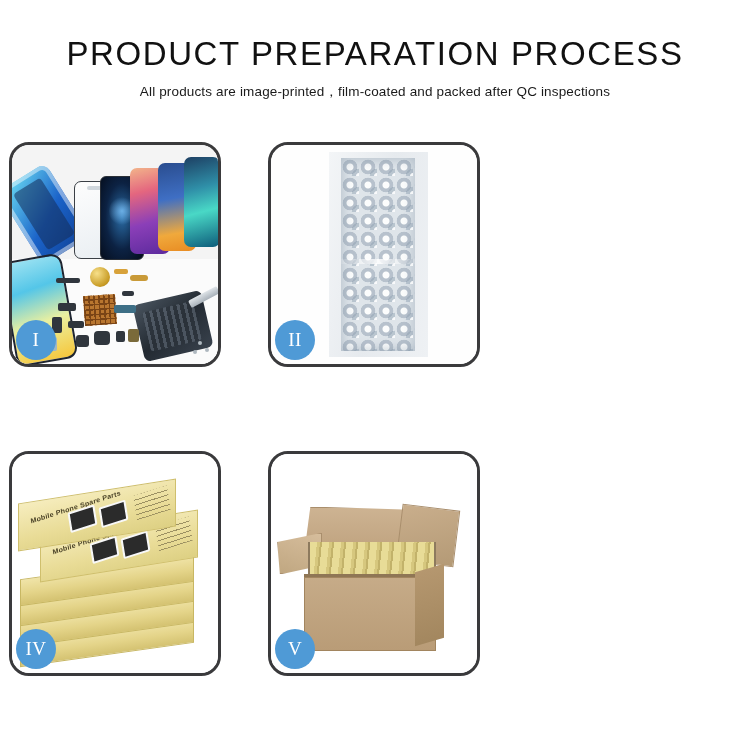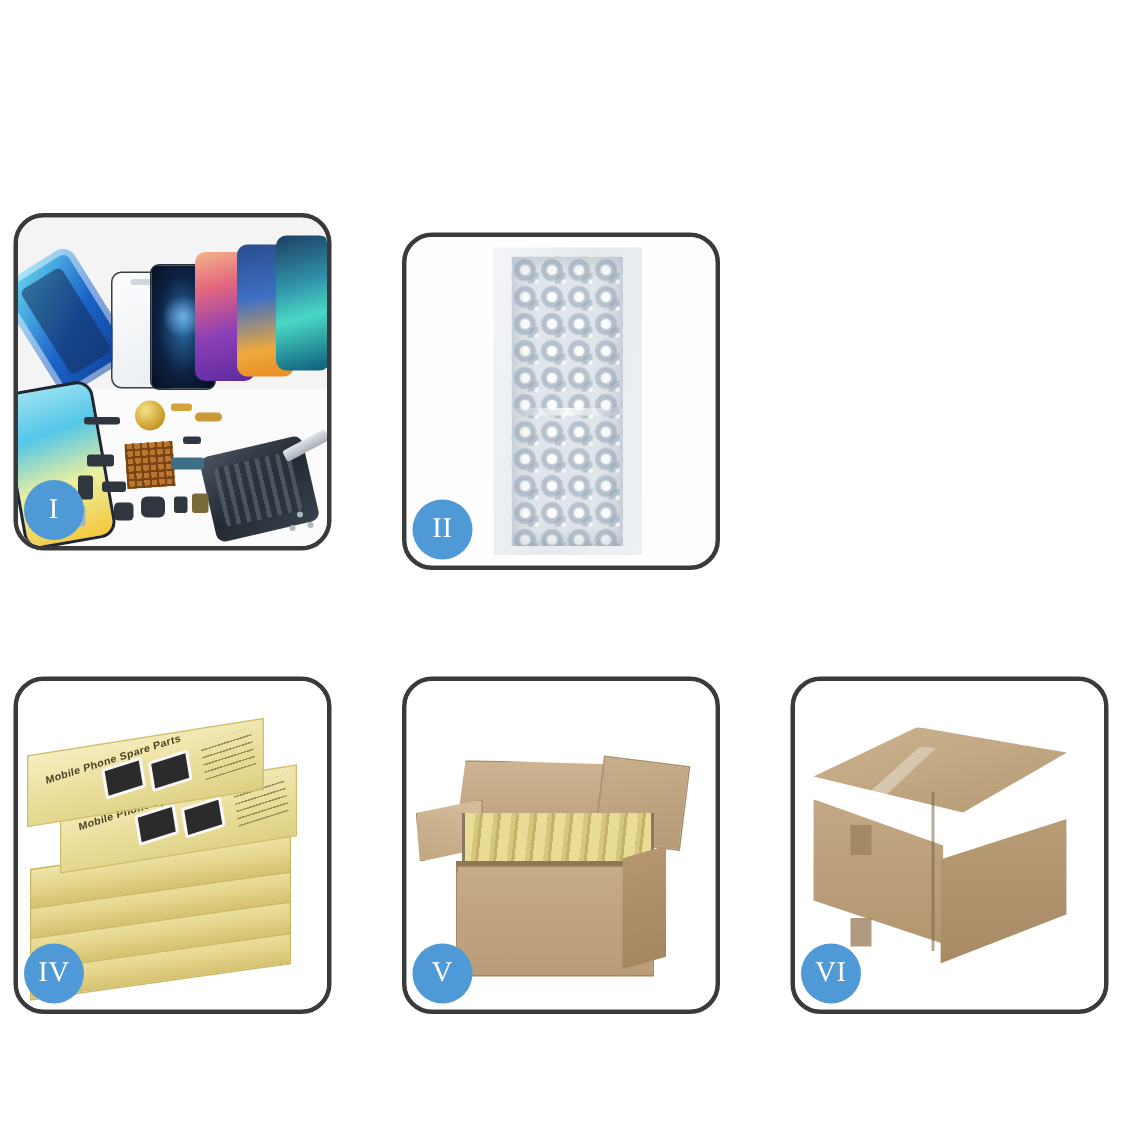--- a/index.html
+++ b/index.html
@@ -55,21 +55,21 @@
   .panel {
     position: absolute;
     width: 212px;
     height: 225px;
     border: 3px solid #3a3a3c;
     border-radius: 20px;
     background: #ffffff;
     overflow: hidden;
   }
   .p1 { left: 0px;   top: 0px;   }
-  .p2 { left: 259px; top: 0px; margin-top: 13px;   }
+  .p2 { left: 259px; top: 0px;   }
   .p3 { left: 518px; top: 0px;   }
   .p4 { left: 0px;   top: 309px; }
   .p5 { left: 259px; top: 309px; }
   .p6 { left: 518px; top: 309px; }
 
   .photo {
     position: absolute;
     inset: 0;
     overflow: hidden;
     border-radius: 17px;
@@ -360,20 +360,24 @@
   .c6-seam{
     position:absolute; left:44%; top:34%; width:2px; height:48%;
     background:rgba(120,98,70,.55);
   }
 </style>
 </head>
 <body>
 
 <div class="page">
 
+  <div class="header">
+    <div class="title">PRODUCT PREPARATION PROCESS</div>
+    <div class="subtitle">All products are image-printed，film-coated and packed after QC inspections</div>
+  </div>
 
   <div class="grid">
 
     <div class="panel p1">
       <div class="photo">
         <div class="scene1">
           <div class="ph ph-a"></div>
           <div class="ph ph-glass"></div>
           <div class="ph ph-b"></div>
           <div class="ph ph-c"></div>
@@ -454,29 +458,15 @@
           <div class="c5-inner"></div>
           <div class="c5-items"></div>
           <div class="c5-rim"></div>
           <div class="c5-body"></div>
           <div class="c5-bodyR"></div>
         </div>
       </div>
       <div class="badge">V</div>
     </div>
 
-    <div class="panel p6">
-      <div class="photo">
-        <div class="scene6">
-          <div class="c6-top"></div>
-          <div class="c6-tape"></div>
-          <div class="c6-left"></div>
-          <div class="c6-right"></div>
-          <div class="c6-seam"></div>
-          <div class="c6-notch n1"></div>
-          <div class="c6-notch n2"></div>
-        </div>
-      </div>
-      <div class="badge">VI</div>
-    </div>
 
   </div>
 </div>
 
 </body></html>

